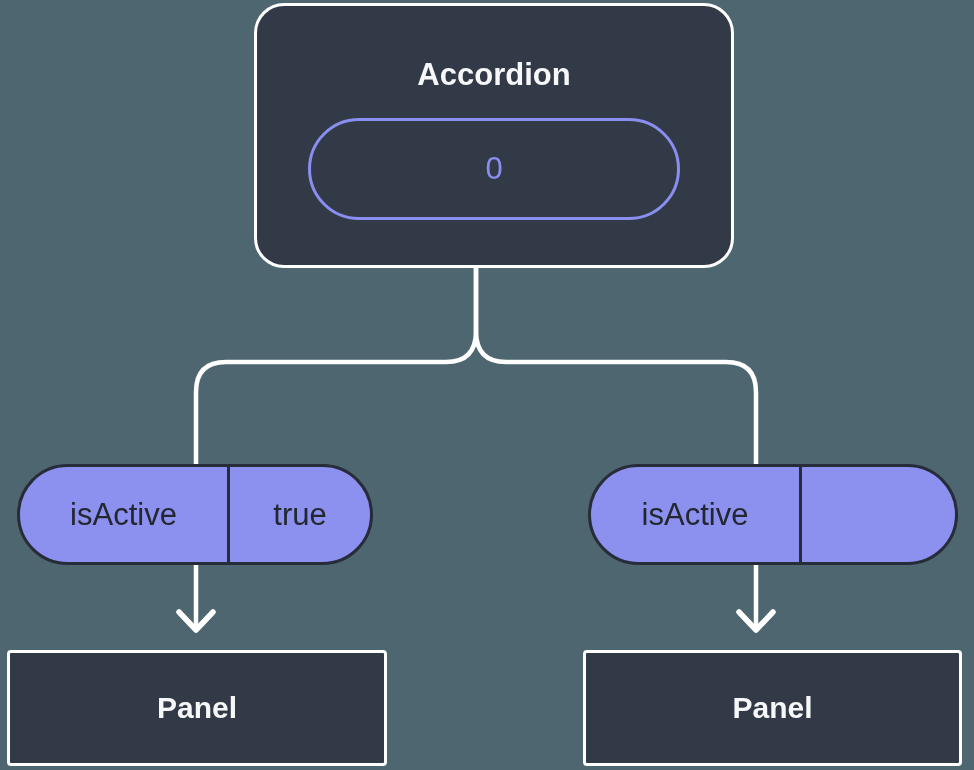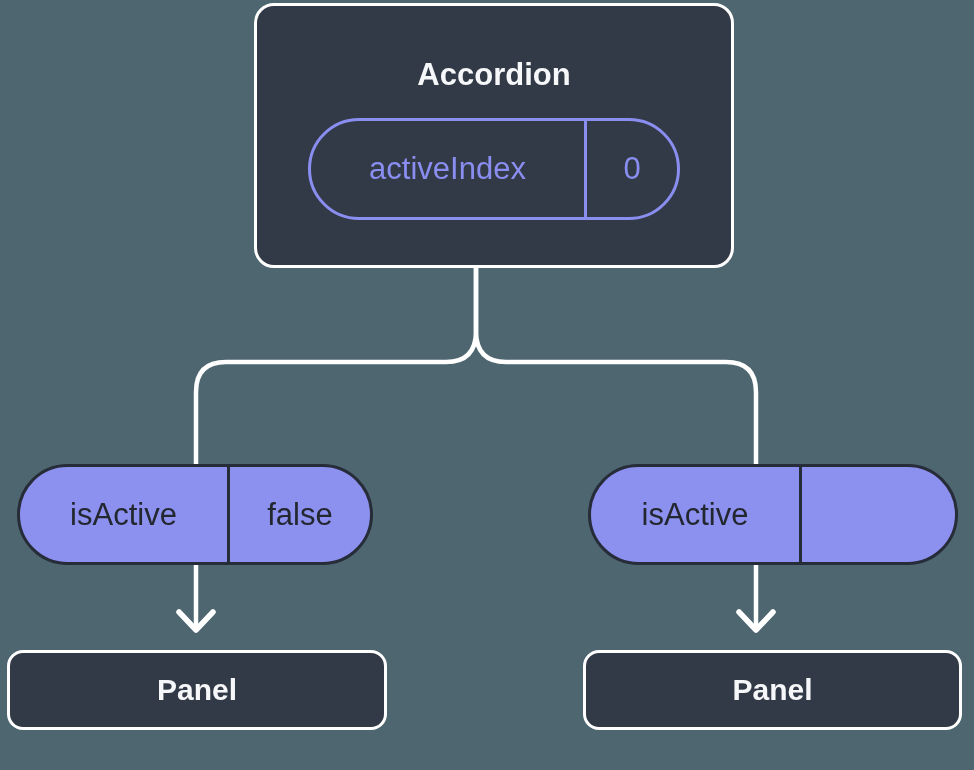--- a/index.html
+++ b/index.html
@@ -29,21 +29,21 @@
   }
   svg.connectors .arrow{
     fill:none; stroke:var(--connector);
     stroke-width:5.5; stroke-linecap:round; stroke-linejoin:round;
   }
   .node{
     position:absolute; z-index:2;
     background:var(--node-fill);
     border:3px solid var(--node-border);
   }
-  .accordion{ left:254px; top:3px; width:480px; height:265px; border-radius:20px; }
+  .accordion{ left:254px; top:3px; width:480px; height:265px; border-radius:30px; }
   .node-title{
     position:absolute; left:0; right:0; top:53px;
     text-align:center;
     font-size:31px; line-height:31px; font-weight:700;
     color:var(--node-text);
   }
   .state-pill{
     position:absolute; z-index:3;
     left:308px; top:118px; width:372px; height:102px;
     border:3px solid var(--state-accent);
@@ -66,21 +66,21 @@
     font-size:31px;
   }
   .prop-pill .seg{ display:flex; align-items:center; justify-content:center; }
   .prop-pill .seg.name{ border-right:3px solid var(--pill-border);text-align:right; }
   .prop-pill .seg.value{ flex:1; }
   .prop-pill.pos-left{ left:17px; width:356px; }
   .prop-pill.pos-left .seg.name{ width:210px; }
   .prop-pill.pos-right{ left:588px; width:370px; }
   .prop-pill.pos-right .seg.name{ width:211px; }
   .panel{
-    top:650px; height:80px; border-radius:16px;
+    top:650px; height:116px; border-radius:4px;
     display:flex; align-items:center; justify-content:center;
   }
   .panel.pos-left{ left:7px; width:380px; }
   .panel.pos-right{ left:583px; width:379px; }
   .panel-title{
     font-size:30px; font-weight:700;
     color:var(--node-text);
   }
 </style>
 </head>
@@ -93,27 +93,26 @@
     <path class="edge" d="M476 258 L476 331 Q476 362 506 362 L726 362 Q756 362 756 392 L756 629"></path>
     <path class="arrow" d="M179 612 L196 630 L213 612"></path>
     <path class="arrow" d="M739 612 L756 630 L773 612"></path>
   </svg>
 
   <div class="node accordion">
     <div class="node-title">Accordion</div>
   </div>
 
   <div class="state-pill">
-    <div class="seg name">activeIndex</div>
     <div class="seg value">0</div>
   </div>
 
   <div class="prop-pill pos-left">
     <div class="seg name">isActive</div>
-    <div class="seg value">false</div>
+    <div class="seg value">true</div>
   </div>
 
   <div class="prop-pill pos-right">
     <div class="seg name">isActive</div>
   </div>
 
   <div class="node panel pos-left">
     <div class="panel-title">Panel</div>
   </div>
 

